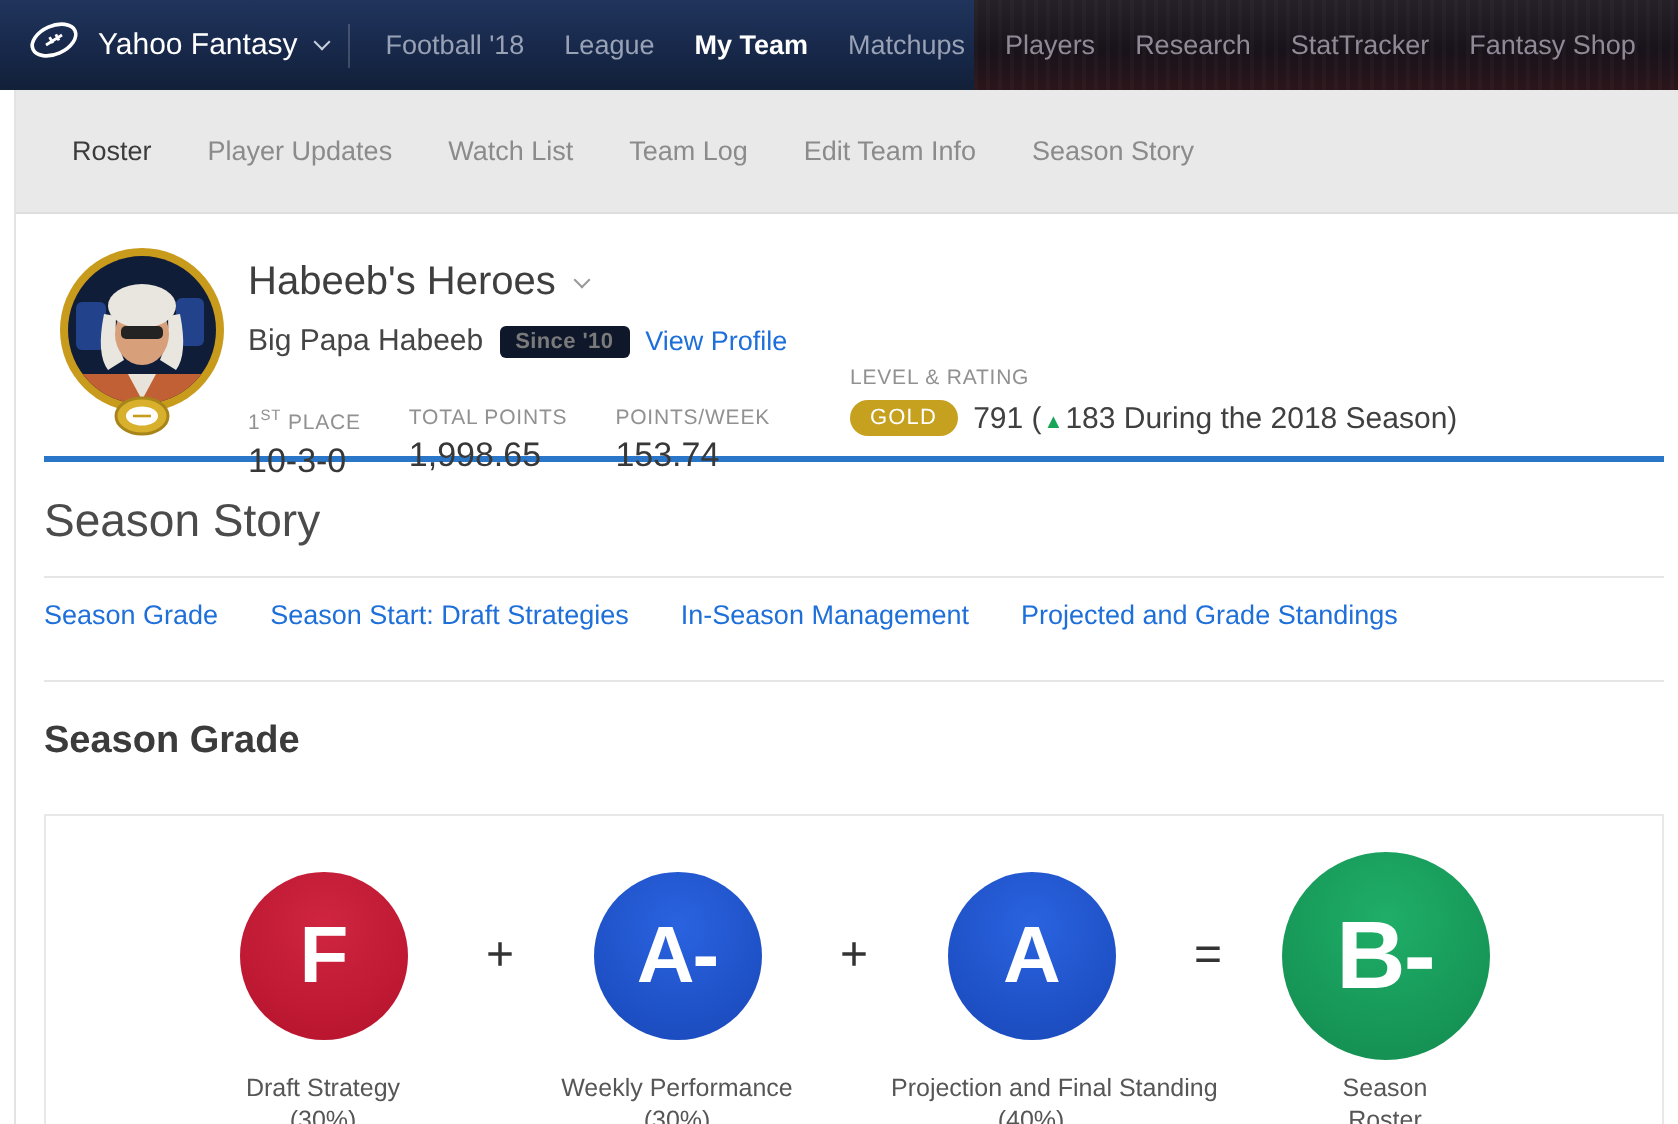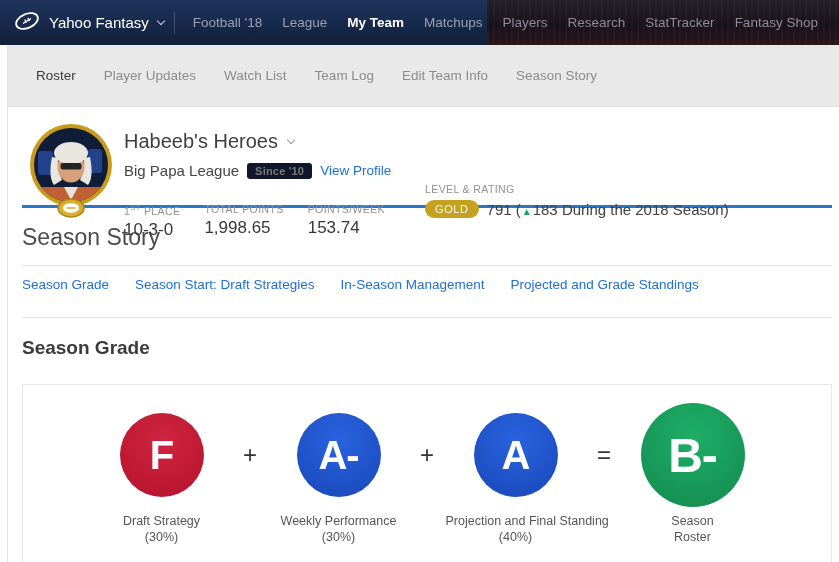--- a/index.html
+++ b/index.html
@@ -28,21 +28,21 @@
   
   .page { margin-left:7px; border-left:1px solid #e3e3e3; width:832px; position:relative; background:#fff; }
 
   
   .subnav { height:62px; background:#e9e9e9; border-bottom:1px solid #dedede;
     display:flex; align-items:center; padding-left:14px; font-size:13.5px; color:#8b8b8b; }
   .subnav .sn-item { padding:0 14px; line-height:45px; cursor:pointer; white-space:nowrap; }
   .subnav .sn-item.active { color:#3c3c3c; }
 
   
-  .team-header { position:relative; height:98px; }
+  .team-header { position:relative; height:121px; }
   .avatar { position:absolute; left:20px; top:16px; width:86px; height:96px; }
   .team-info { position:absolute; left:116px; top:23px; }
   .team-name-row { display:flex; align-items:center; gap:10px; cursor:pointer; }
   .team-name { font-size:20px; color:#3f3f3f; }
   .chev-dark { width:6px; height:6px; border-right:1.6px solid #9a9a9a; border-bottom:1.6px solid #9a9a9a;
     transform:rotate(45deg); margin-top:-3px; }
   .manager-row { margin-top:9px; display:flex; align-items:center; gap:8px; }
   .manager-name { font-size:15px; color:#454545; }
   .since-badge { font-size:11px; font-weight:bold; color:#7a7a7a; background:#0f172a;
     padding:2px 8px; border-radius:3px; letter-spacing:.2px; }
@@ -147,21 +147,21 @@
         <path d="M38.5 85 H47.5" stroke="#c99b1d" stroke-width="1.3"></path>
       </svg>
     </div>
 
     <div class="team-info">
       <div class="team-name-row">
         <span class="team-name">Habeeb's Heroes</span>
         <span class="chev-dark"></span>
       </div>
       <div class="manager-row">
-        <span class="manager-name">Big Papa League</span>
+        <span class="manager-name">Big Papa Habeeb</span>
         <span class="since-badge">Since '10</span>
         <span class="view-profile">View Profile</span>
       </div>
       <div class="stats-row">
         <div>
           <div class="stat-label"><span>1</span><sup>ST</sup><span> PLACE</span></div>
           <div class="stat-value">10-3-0</div>
         </div>
         <div>
           <div class="stat-label">TOTAL POINTS</div>

